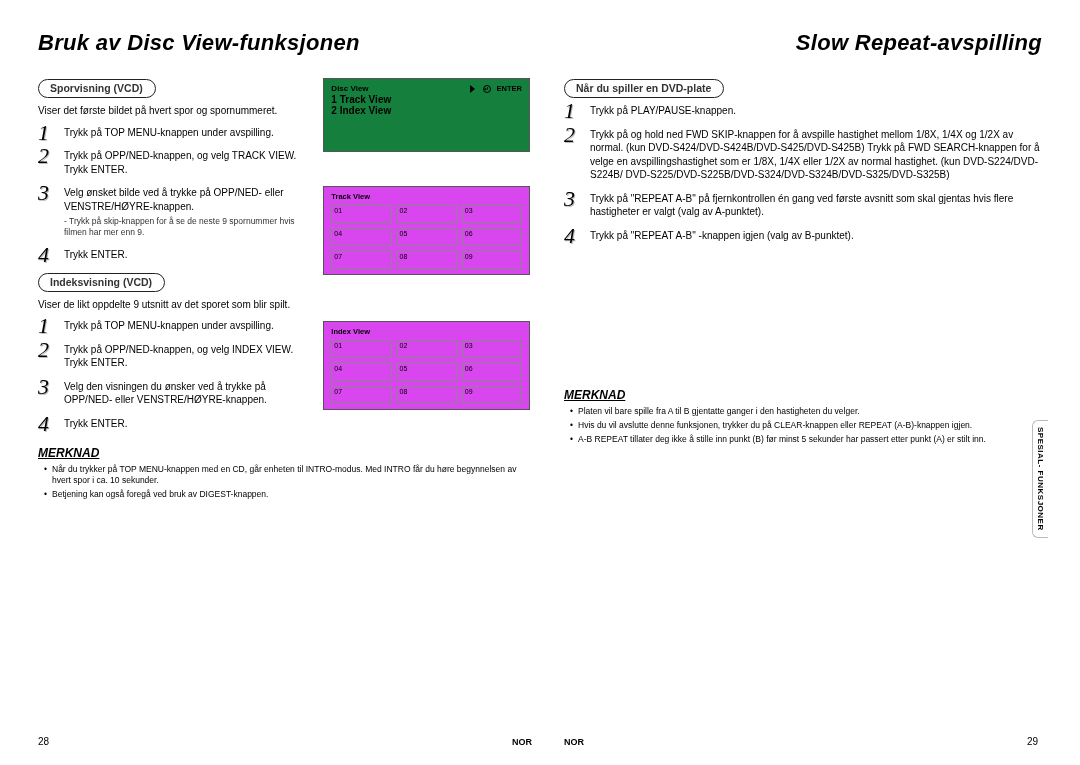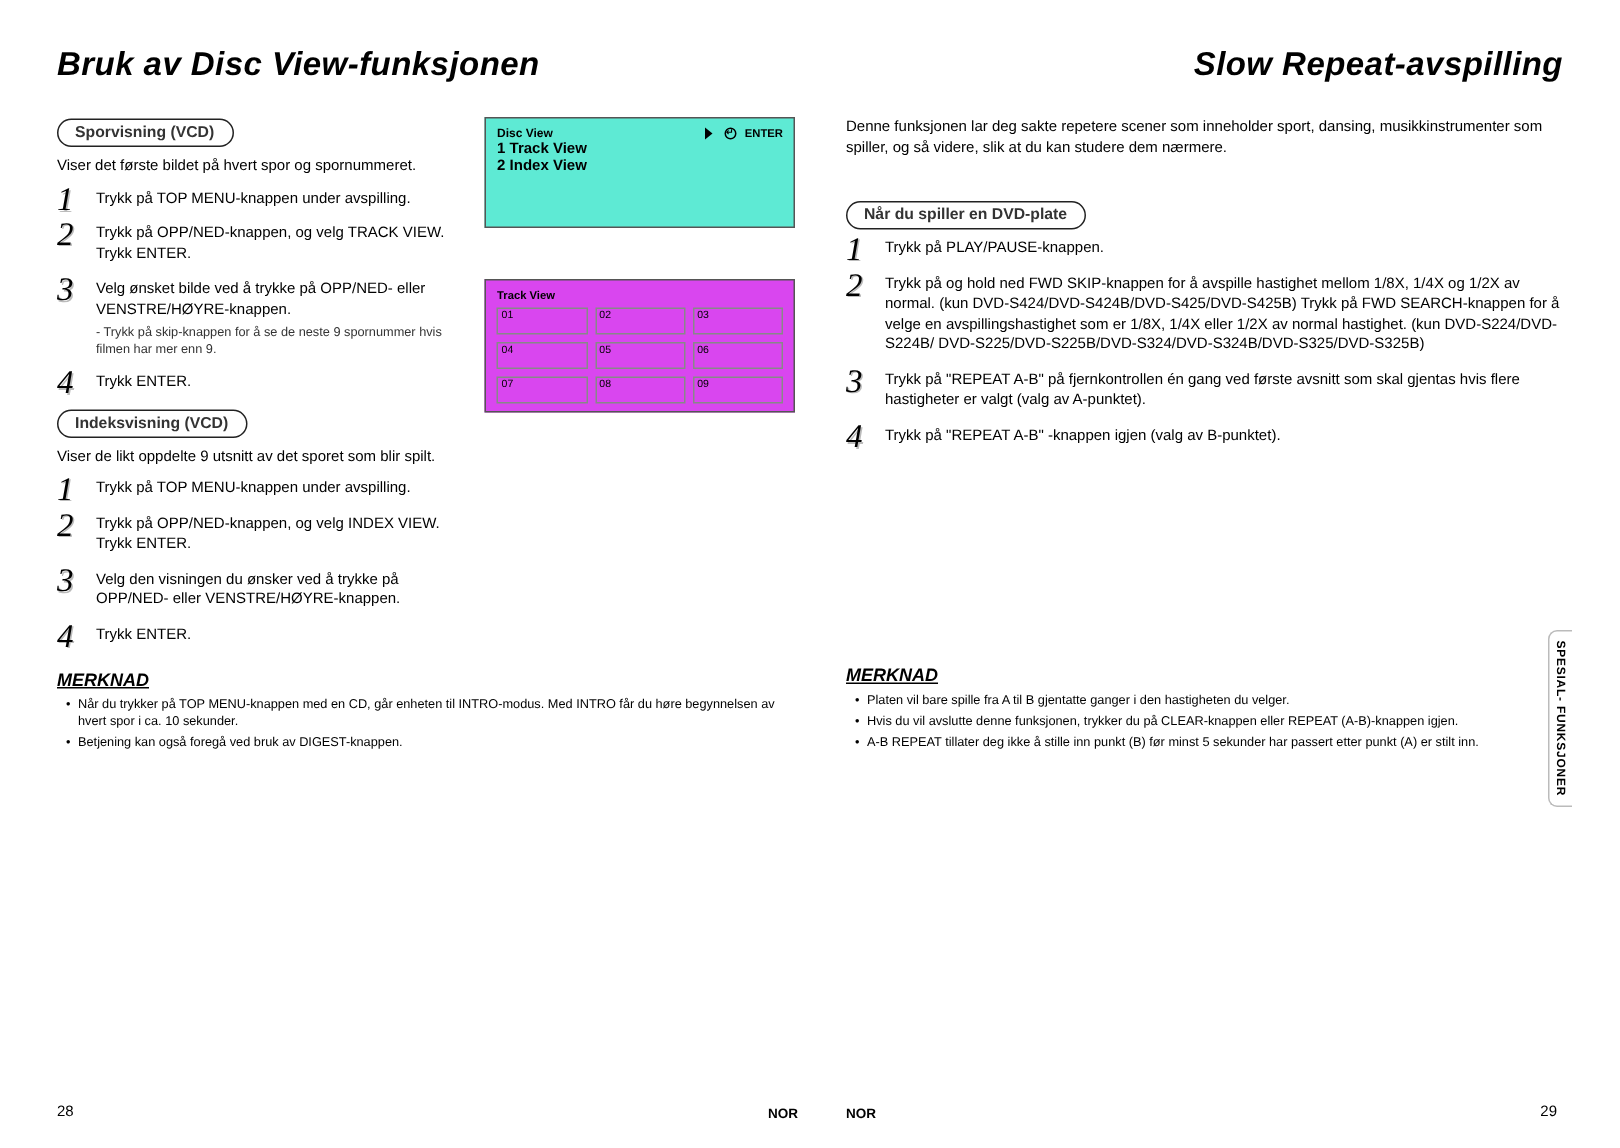--- a/index.html
+++ b/index.html
@@ -11,21 +11,21 @@
   .page-title.right { text-align: right; }
   .section-pill { display: inline-block; border: 1.5px solid #222; border-radius: 11px; padding: 2px 12px 3px 11px; font-size: 10.5px; font-weight: bold; color: #333; margin-bottom: 6px; }
   .lead { font-size: 10px; line-height: 1.35; margin-bottom: 8px; }
   .two-col { display: flex; }
   .col-left { flex: 0 0 58%; padding-right: 10px; }
   .col-right { flex: 0 0 42%; }
   ol.steps { list-style: none; margin: 0 0 10px 0; }
   ol.steps > li { position: relative; padding-left: 26px; font-size: 10px; line-height: 1.35; margin-bottom: 10px; }
   ol.steps > li .stepnum { position: absolute; left: 0; top: -4px; font-family: "Times New Roman", serif; font-style: italic; font-weight: normal; font-size: 22px; line-height: 1; text-shadow: 1px 1px 0 #bbb; }
   ol.steps .subnote { font-size: 8.5px; line-height: 1.3; margin-top: 3px; color: #333; }
-  .screen-box { border: 1px solid #555; padding: 5px 7px; font-size: 8px; margin-bottom: 10px; background: #5eead4; }
+  .screen-box { border: 1px solid #555; padding: 5px 7px; font-size: 8px; margin-bottom: 10px; background: #15803d; }
   .screen-box .hdr { display: flex; justify-content: space-between; align-items: center; font-weight: bold; margin-bottom: 1px; }
   .screen-box .hdr .right { display: flex; gap: 6px; align-items: center; font-size: 7.5px; }
   .screen-box .hdr .icon { width: 8px; height: 8px; border: 1px solid #000; border-radius: 50%; display: inline-block; font-size: 6px; text-align: center; line-height: 6px; }
   .screen-box .row { font-weight: bold; font-size: 10px; }
   .thumb-box { border: 1px solid #555; padding: 5px 7px; margin-bottom: 10px; background: #d946ef; }
   .thumb-box .ttitle { font-size: 7.5px; font-weight: bold; margin-bottom: 4px; }
   .thumb-grid { display: grid; grid-template-columns: repeat(3, 1fr); gap: 5px; }
   .thumb-cell { border: 1px solid #888; height: 18px; font-size: 7px; padding: 1px 2px; }
   .note-hdr { font-size: 12px; font-weight: bold; font-style: italic; text-decoration: underline; margin: 6px 0 4px 0; }
   ul.notes { list-style: none; padding-left: 6px; }
@@ -100,37 +100,50 @@
               <div class="thumb-cell">07</div>
               <div class="thumb-cell">08</div>
               <div class="thumb-cell">09</div>
             </div>
         </div>
 
         <div class="vgap"></div>
         <div class="vgap"></div>
         <div class="vgap"></div>
 
+        <div class="thumb-box">
+          <div class="ttitle">Index View</div>
+          <div class="thumb-grid" id="grid2">
+              <div class="thumb-cell">01</div>
+              <div class="thumb-cell">02</div>
+              <div class="thumb-cell">03</div>
+              <div class="thumb-cell">04</div>
+              <div class="thumb-cell">05</div>
+              <div class="thumb-cell">06</div>
+              <div class="thumb-cell">07</div>
+              <div class="thumb-cell">08</div>
+              <div class="thumb-cell">09</div>
+            </div>
+        </div>
       </div>
     </div>
 
     <div class="note-hdr">MERKNAD</div>
     <ul class="notes">
       <li>Når du trykker på TOP MENU-knappen med en CD, går enheten til INTRO-modus. Med INTRO får du høre begynnelsen av hvert spor i ca. 10 sekunder.</li>
       <li>Betjening kan også foregå ved bruk av DIGEST-knappen.</li>
     </ul>
 
     <div class="page-num-left">28</div>
     <div class="foot-lang left">NOR</div>
   </div>
 
   <div class="page">
     <h1 class="page-title right">Slow Repeat-avspilling</h1>
 
-    <p class="r-intro">Denne funksjonen lar deg sakte repetere scener som inneholder sport, dansing, musikkinstrumenter som spiller, og så videre, slik at du kan studere dem nærmere.</p>
 
     <div class="section-pill">Når du spiller en DVD-plate</div>
 
     <ol class="steps">
       <li><span class="stepnum">1</span><span>Trykk på PLAY/PAUSE-knappen.</span></li>
       <li><span class="stepnum">2</span><span>Trykk på og hold ned FWD SKIP-knappen for å avspille hastighet mellom 1/8X, 1/4X og 1/2X av normal. (kun DVD-S424/DVD-S424B/DVD-S425/DVD-S425B) Trykk på FWD SEARCH-knappen for å velge en avspillingshastighet som er 1/8X, 1/4X eller 1/2X av normal hastighet. (kun DVD-S224/DVD-S224B/ DVD-S225/DVD-S225B/DVD-S324/DVD-S324B/DVD-S325/DVD-S325B)</span></li>
       <li><span class="stepnum">3</span><span>Trykk på "REPEAT A-B" på fjernkontrollen én gang ved første avsnitt som skal gjentas hvis flere hastigheter er valgt (valg av A-punktet).</span></li>
       <li><span class="stepnum">4</span><span>Trykk på "REPEAT A-B" -knappen igjen (valg av B-punktet).</span></li>
     </ol>
 

